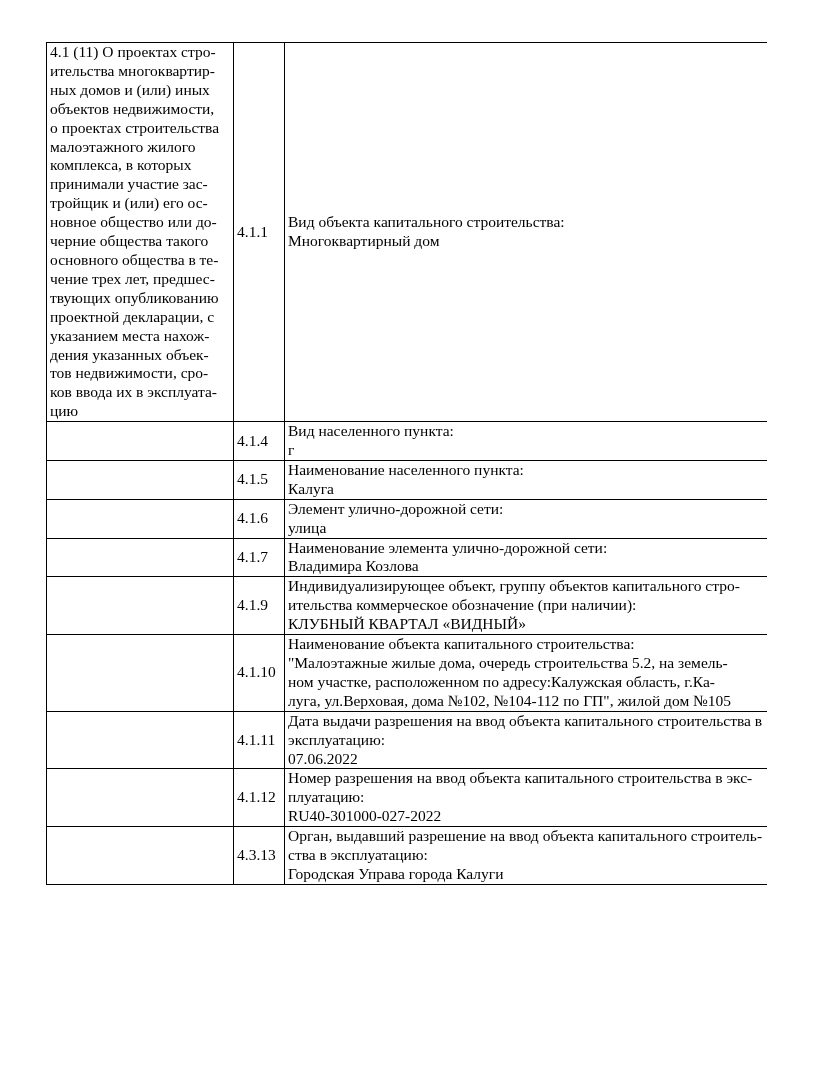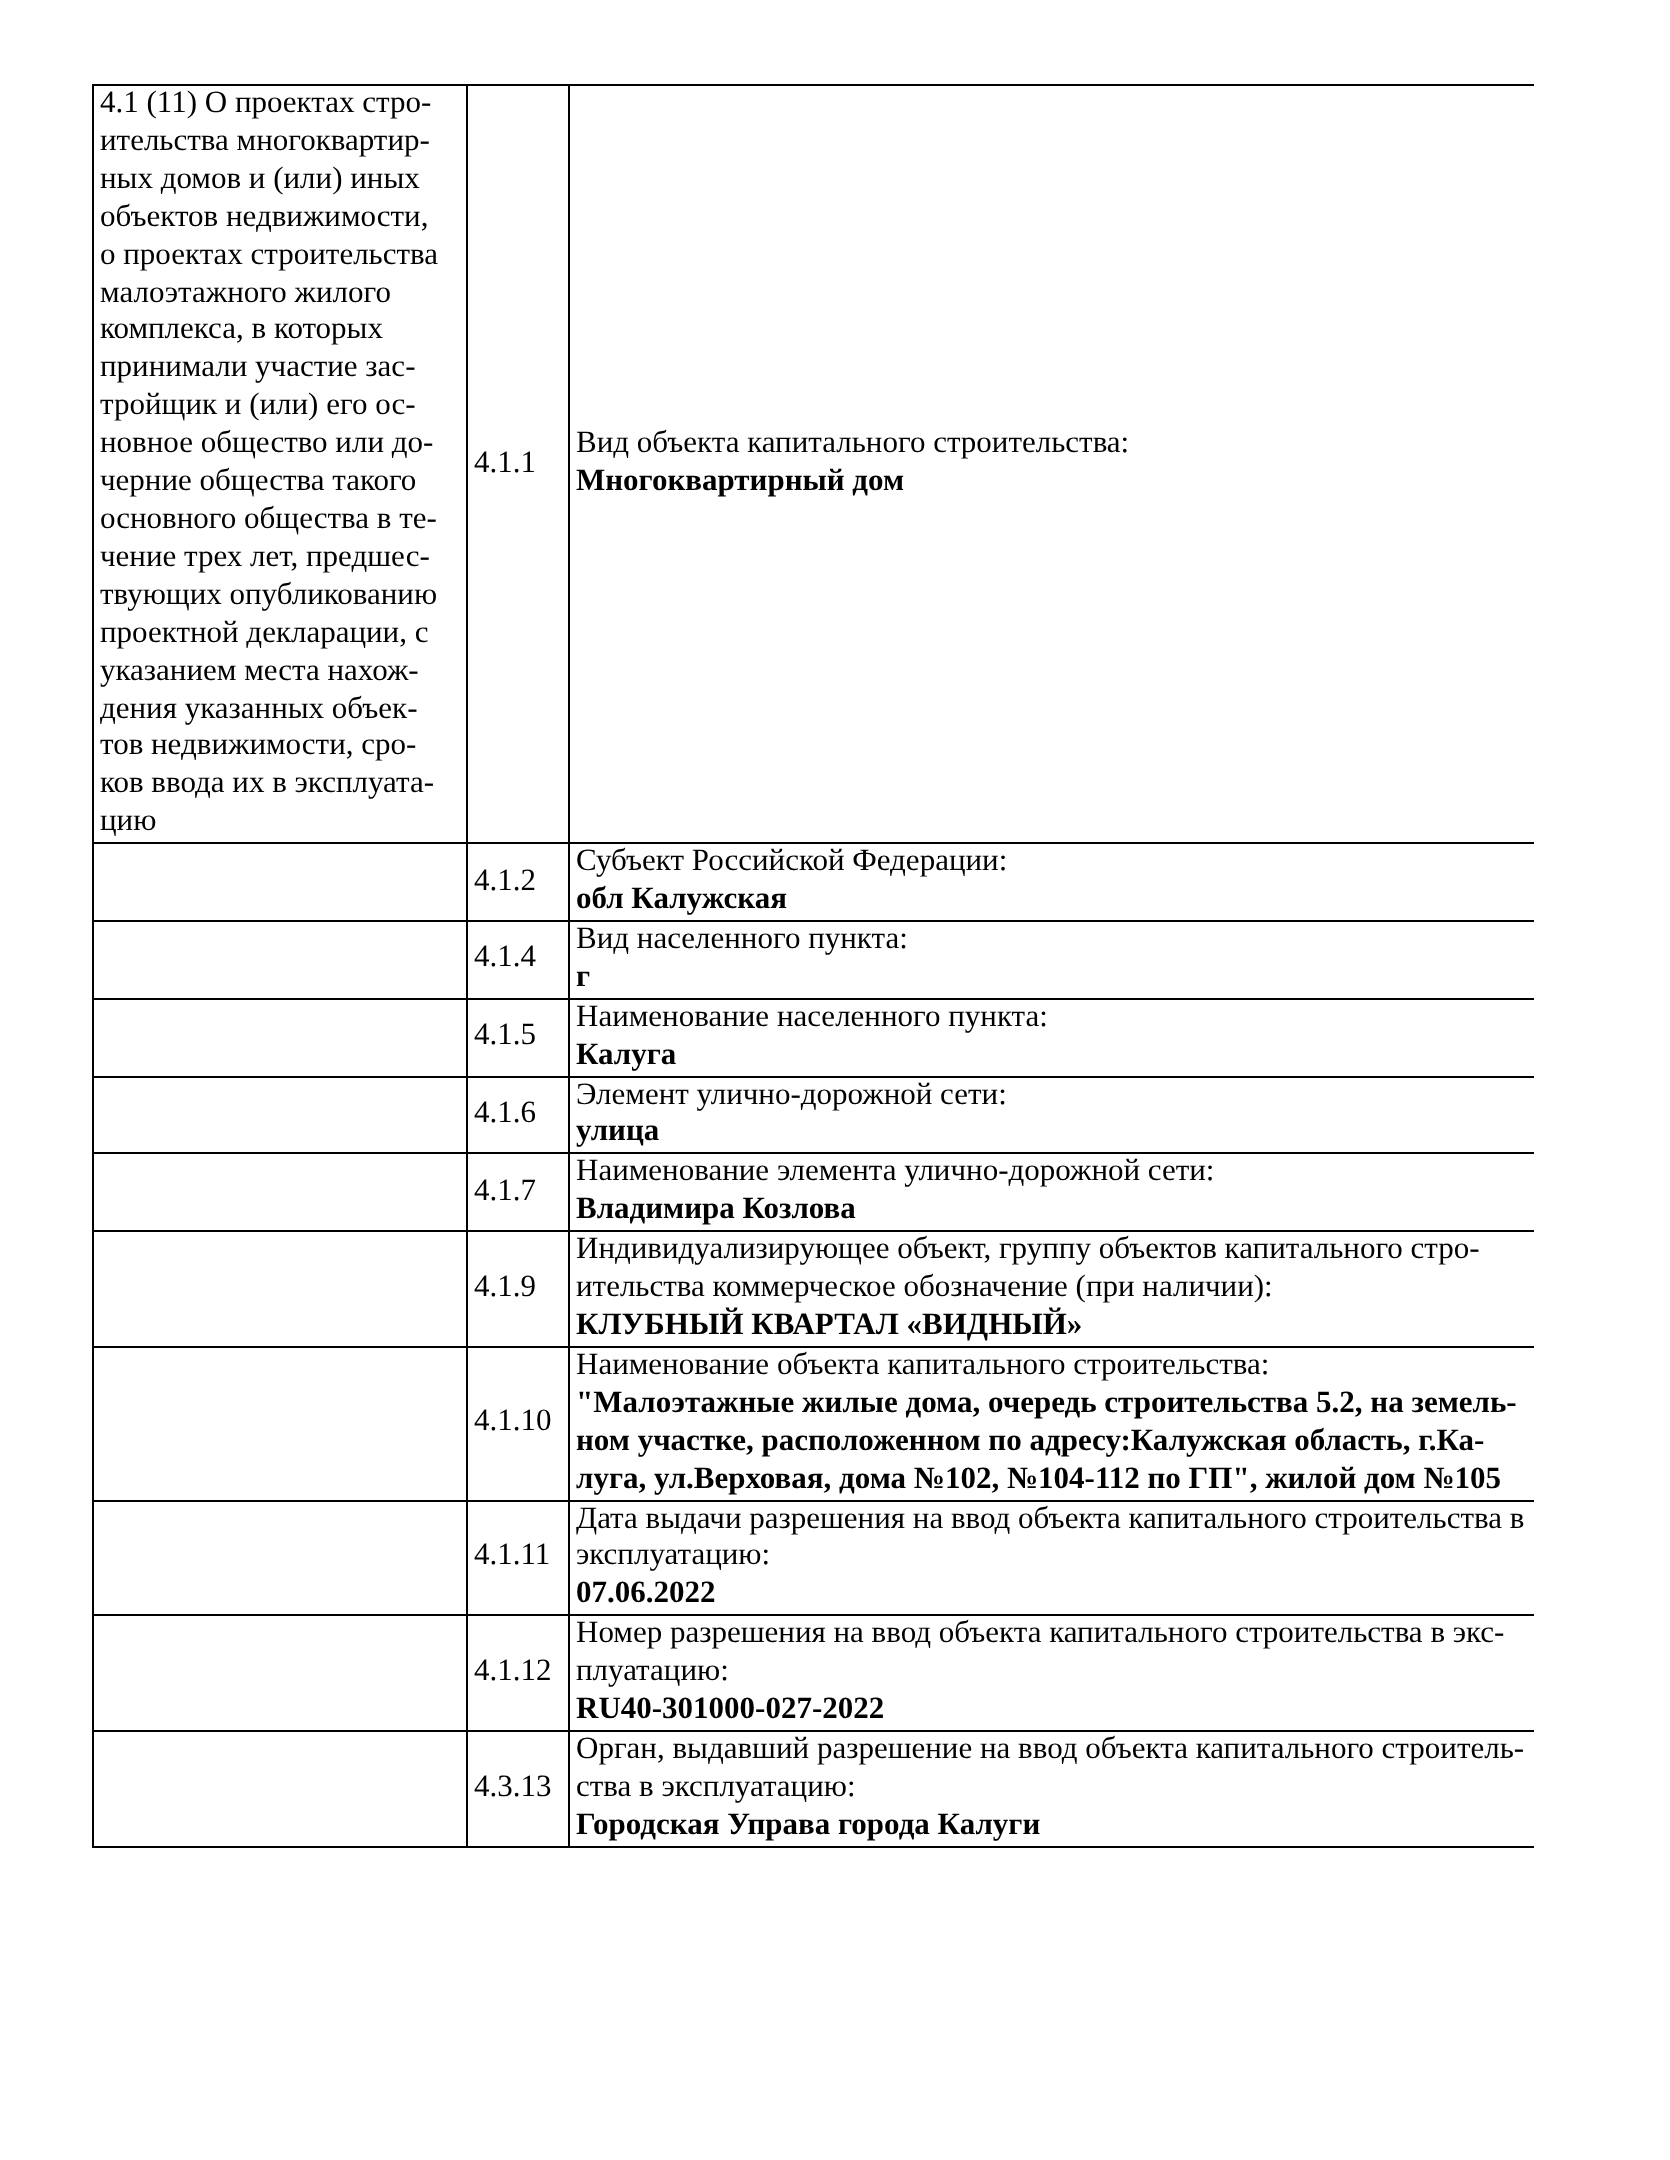--- a/index.html
+++ b/index.html
@@ -42,21 +42,21 @@
   }
   td.code-cell {
     vertical-align: middle;
     padding-left: 3px;
   }
   td.content-cell .label,
   td.content-cell .value {
     white-space: pre-line;
   }
   td.content-cell .value b {
-    font-weight: bold;
+    font-weight: normal;
   }
 </style>
 </head>
 <body>
 
 <div class="page">
   <table class="doc-table">
     <colgroup>
       <col style="width:187px">
       <col style="width:51px">
@@ -81,28 +81,20 @@
 проектной декларации, с
 указанием места нахож-
 дения указанных объек-
 тов недвижимости, сро-
 ков ввода их в эксплуата-
 цию</td>
           <td class="code-cell">4.1.1</td>
           <td class="content-cell">
             <div class="label">Вид объекта капитального строительства:</div>
             <div class="value"><b>Многоквартирный дом</b></div>
-          </td>
-        </tr>
-        <tr>
-          <td class="empty-cell"></td>
-          <td class="code-cell">4.1.2</td>
-          <td class="content-cell">
-            <div class="label">Субъект Российской Федерации:</div>
-            <div class="value"><b>обл Калужская</b></div>
           </td>
         </tr>
         <tr>
           <td class="empty-cell"></td>
           <td class="code-cell">4.1.4</td>
           <td class="content-cell">
             <div class="label">Вид населенного пункта:</div>
             <div class="value"><b>г</b></div>
           </td>
         </tr>

